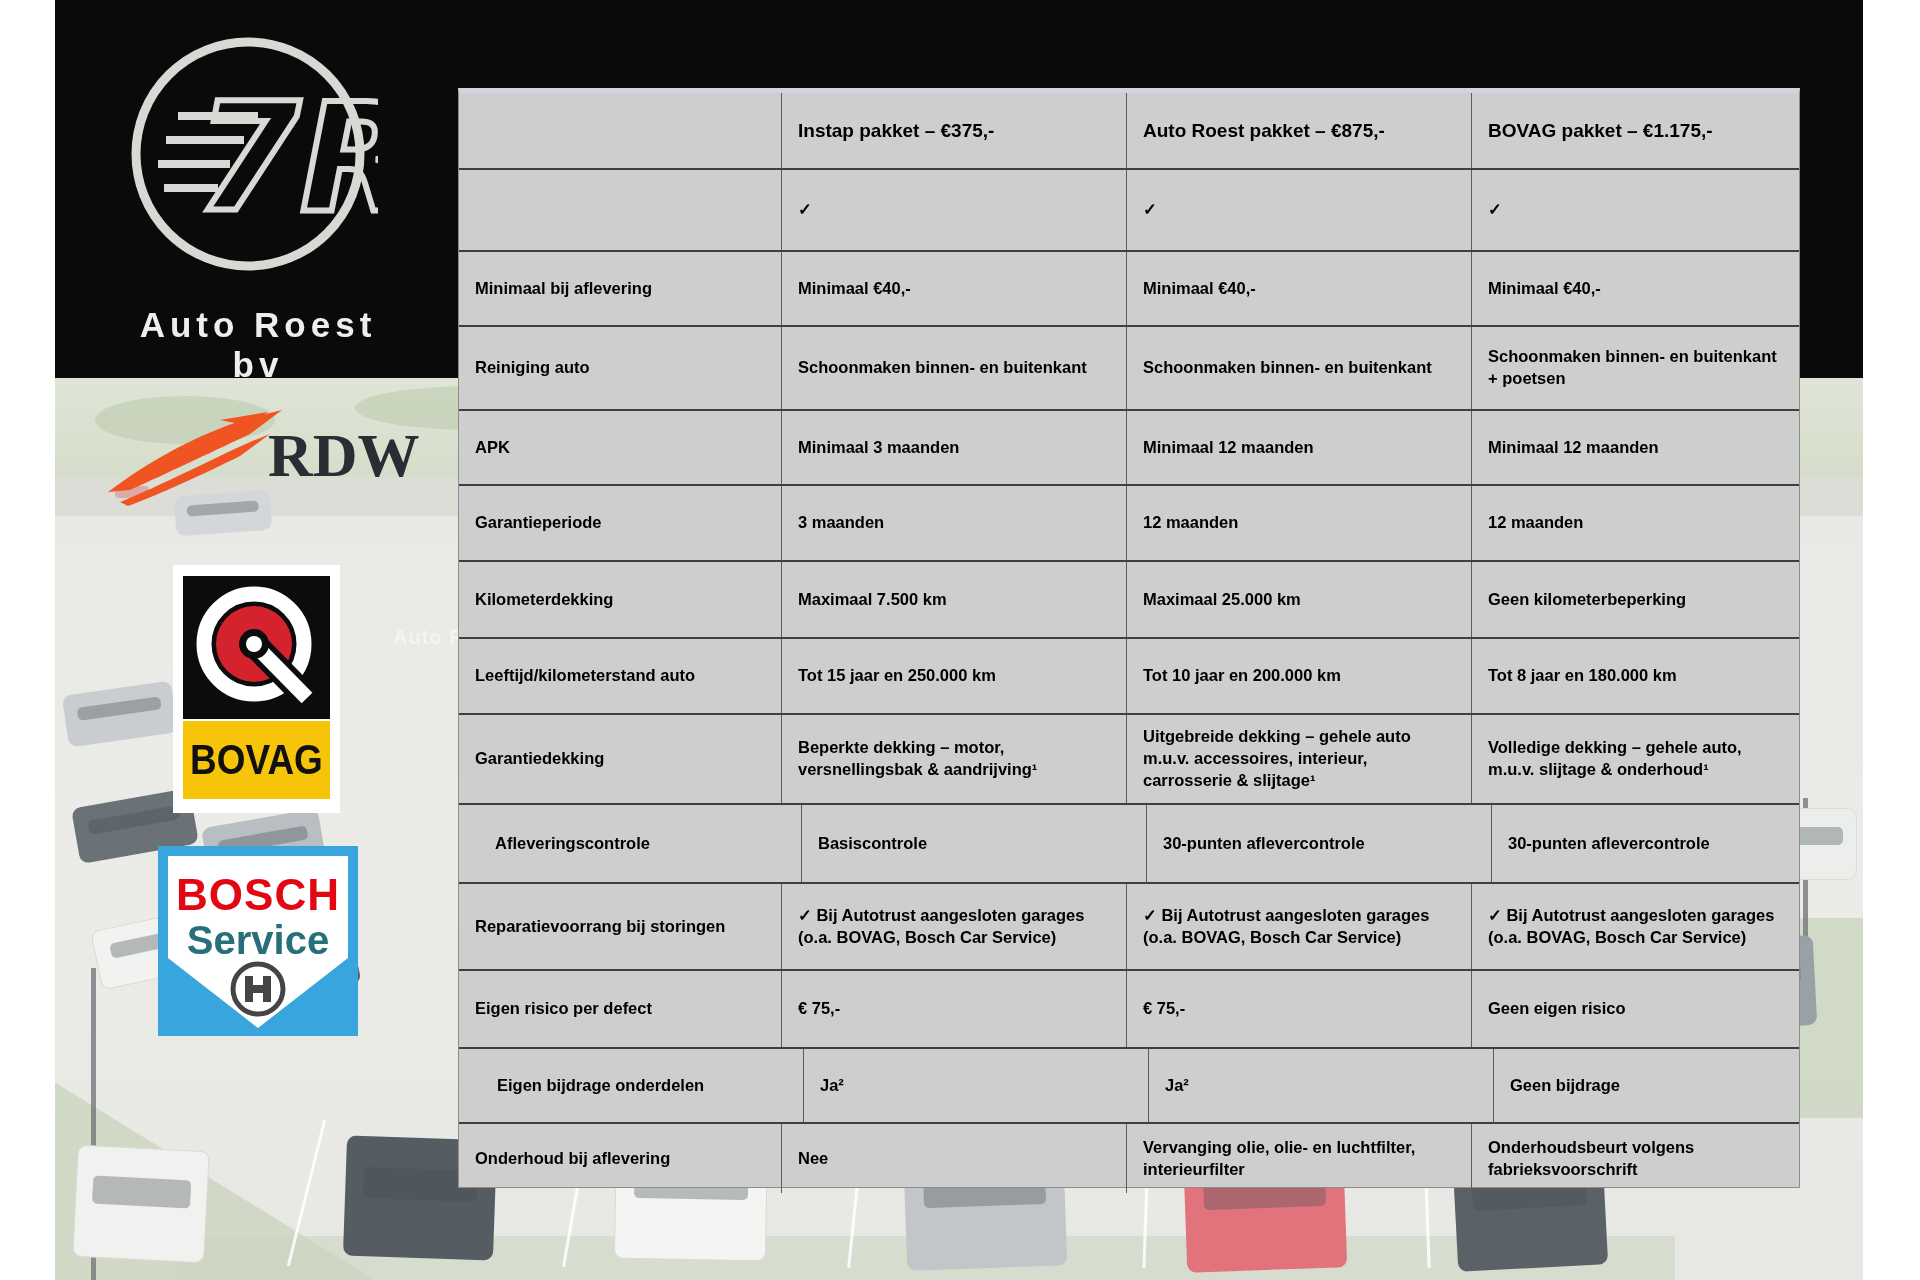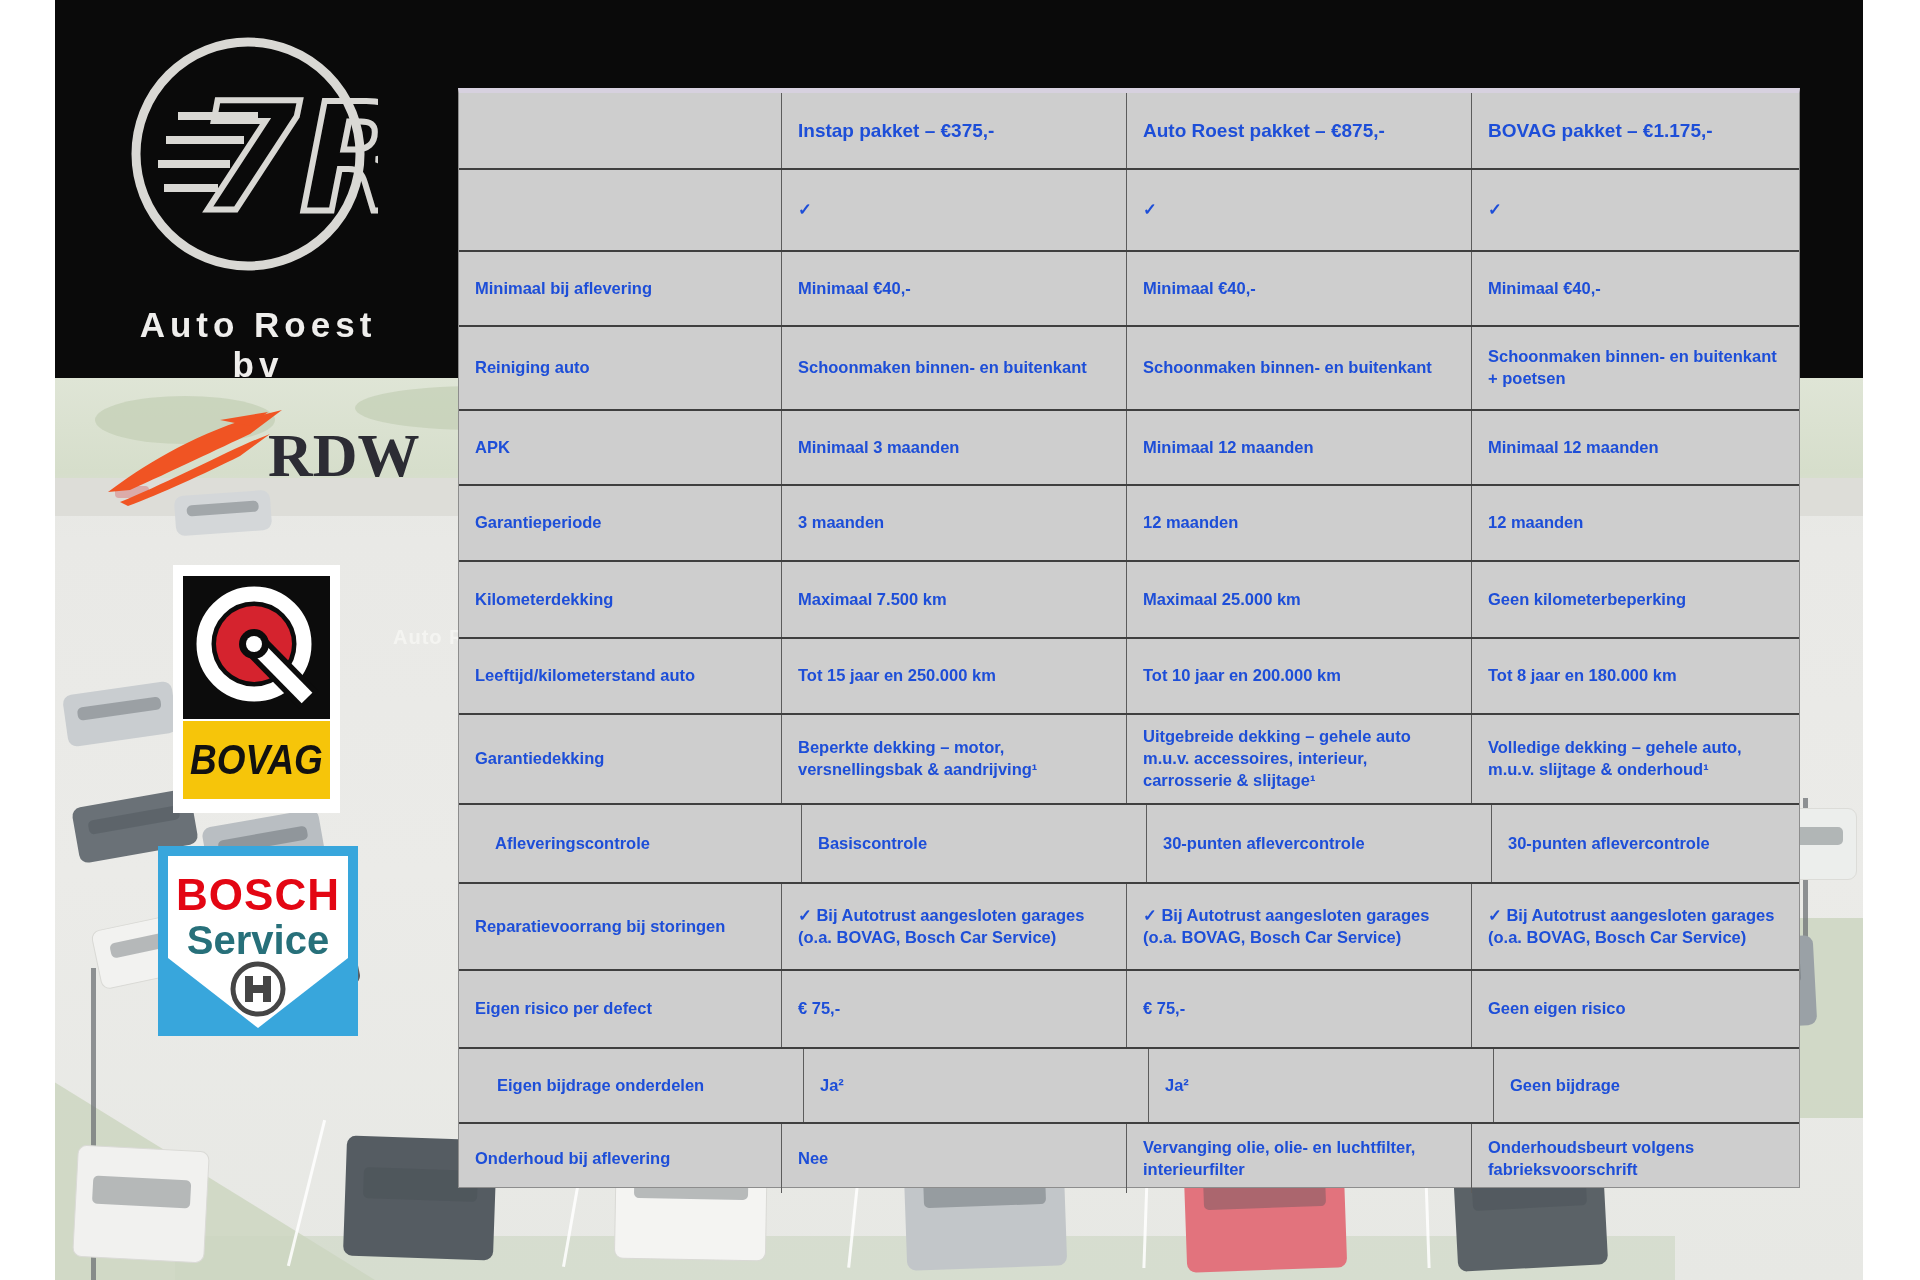--- a/index.html
+++ b/index.html
@@ -41,40 +41,40 @@
   
   .rdw{position:absolute;left:100px;top:408px;z-index:3;}
   .rdw-text{position:absolute;left:268px;top:420px;z-index:3;
             font-family:"Liberation Serif",serif;font-weight:700;font-size:62px;color:#2c2c34;}
 
   
   .bovag{position:absolute;left:173px;top:565px;width:167px;height:248px;background:#ffffff;
          z-index:3;display:flex;flex-direction:column;align-items:center;}
   .bovag-top{width:147px;height:143px;margin-top:11px;background:#0c0c0c;position:relative;}
   .bovag-band{width:147px;height:78px;background:#f6c50a;margin-top:2px;
-              display:flex;align-items:center;justify-content:center;font-style:italic;}
+              display:flex;align-items:center;justify-content:center;}
   .bovag-word{font-weight:700;font-size:42px;color:#111111;transform:scaleX(.88);letter-spacing:0;}
 
   
   .bosch{position:absolute;left:158px;top:846px;width:200px;height:190px;background:#38a6dc;z-index:3;}
   .bosch svg{position:absolute;left:0;top:0;}
   .bosch-bosch{position:absolute;left:0;top:24px;width:100%;text-align:center;
                color:#e30613;font-weight:700;font-size:44px;letter-spacing:1px;}
   .bosch-service{position:absolute;left:0;top:72px;width:100%;text-align:center;
                  color:#27707a;font-weight:700;font-size:40px;}
 
   
   .pkg-table{position:absolute;left:458px;top:88px;width:1342px;height:1100px;z-index:5;
              background:#cecece;border:1px solid #8d8d8d;border-top:5px solid #d7d1df;
              box-sizing:border-box;display:flex;flex-direction:column;}
   .trow{display:grid;grid-template-columns:322px 345px 345px 330px;box-sizing:border-box;
         flex:0 0 auto;}
   .trow + .trow{border-top:2px solid #3f3f3f;}
   .tcell{display:flex;align-items:center;padding:0 16px;box-sizing:border-box;
-         color:#1d4ed8;font-weight:700;font-size:16.5px;line-height:1.32;}
+         color:#000000;font-weight:700;font-size:16.5px;line-height:1.32;}
   .tcell + .tcell{border-left:1px solid #5c5c5c;}
   .thead .tcell{font-size:19px;}
 </style>
 </head>
 <body>
 
 <div class="photo">
   <div class="fields"></div>
   <div class="treeline" style="left:40px;top:18px;width:180px;height:48px;"></div>
   <div class="treeline" style="left:300px;top:8px;width:240px;height:44px;"></div>

